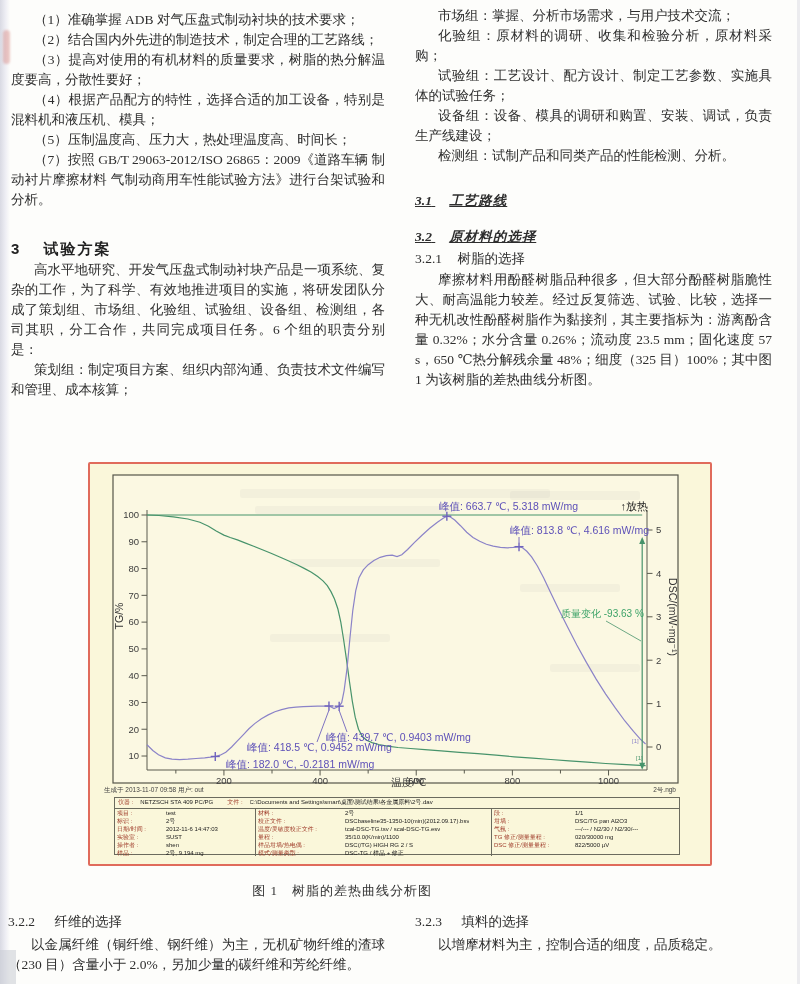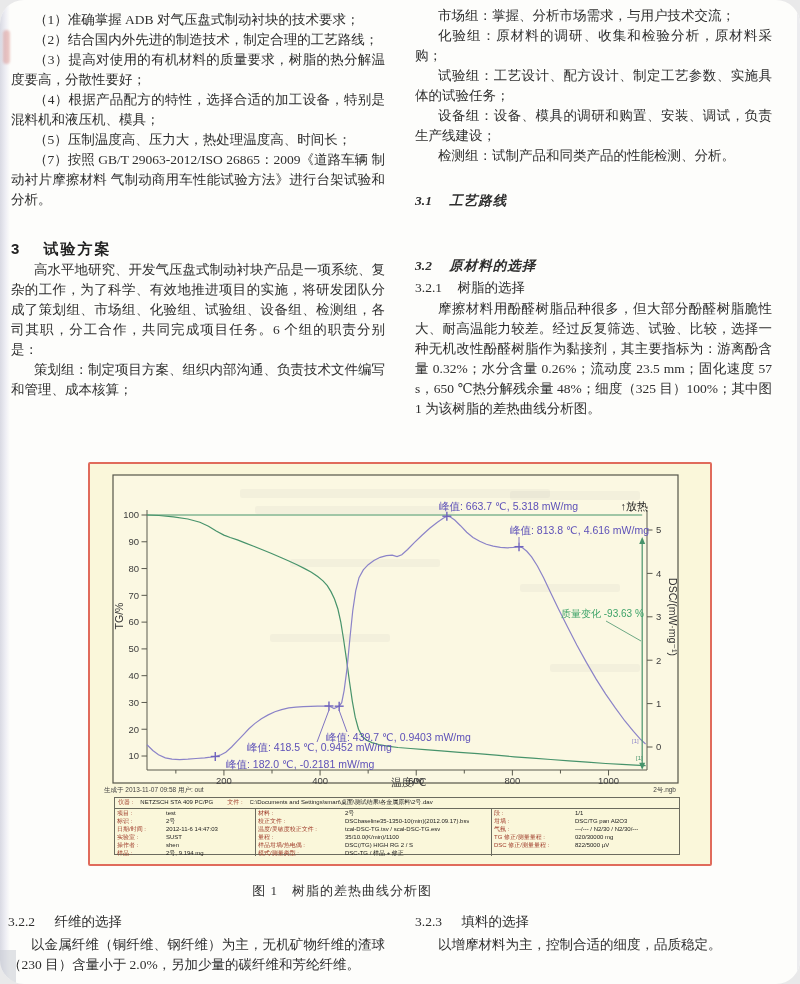--- a/index.html
+++ b/index.html
@@ -1,39 +1,39 @@
 <!DOCTYPE html>
 <html><head>
 <meta charset="utf-8">
 <style>
   html,body{margin:0;padding:0;background:#e9e9ea;}
   #page{position:relative;width:800px;height:984px;background:#fdfdfb;overflow:hidden;
-        font-family:"Liberation Serif","DejaVu Serif",serif;color:#2e2e2e;border-radius:24px;}
+        font-family:"Liberation Serif","DejaVu Serif",serif;color:#2e2e2e;}
   
   .scan-left{position:absolute;left:0;top:0;width:10px;height:100%;
              background:linear-gradient(90deg,#d9dae3,#eeeef4 55%,#fdfdfb);}
   .scan-corner{position:absolute;left:0;bottom:0;width:16px;height:34px;background:#c9ccd4;opacity:.55;}
   .red-streak{position:absolute;left:3px;top:30px;width:7px;height:34px;background:rgba(205,90,80,.32);
               border-radius:4px;filter:blur(1px);}
   .scan-right{position:absolute;right:0;top:0;width:3px;height:100%;background:#ececef;}
 
   
   .col{position:absolute;font-size:13.5px;line-height:20px;text-align:justify;}
   #col-left{left:11px;top:10px;width:374px;}
   #col-right{left:415px;top:6px;width:357px;}
   p.body-par{margin:0;text-indent:1.7em;word-break:break-all;}
   .sec-head{margin:0;font-family:"Liberation Sans","DejaVu Sans",sans-serif;
             font-weight:bold;font-size:15px;line-height:22px;color:#222;}
   .sec-head .num{display:inline-block;}
   .sec-head .ht{margin-left:20px;letter-spacing:2px;}
-  .sub-head{margin:0;font-weight:bold;font-style:italic;font-size:13.5px;line-height:22px;}
+  .sub-head{margin:0;font-weight:bold;font-style:italic;font-size:13.5px;line-height:22px;text-decoration:underline;}
   .sub-head .ht{margin-left:14px;letter-spacing:1px;}
   .sub3-head{margin:0;font-size:13.5px;line-height:22px;}
   .sub3-head .ht{margin-left:12px;}
-  .mt28{margin-top:28px;} .mt24{margin-top:24px;} .mt30{margin-top:43px;}
+  .mt28{margin-top:28px;} .mt24{margin-top:24px;} .mt30{margin-top:14px;}
   .mt8{margin-top:8px;} .mt2{margin-top:2px;}
 
   
   #figure{position:absolute;left:88px;top:462px;width:624px;height:404px;
           background:#faf7da;border:2px solid #e06b5b;border-radius:2px;box-sizing:border-box;}
   #chart-svg{position:absolute;left:0;top:0;}
   .ax{stroke:#5a5a4e;stroke-width:1;fill:none;}
   .tick{font-size:9.5px;font-family:"Liberation Sans","DejaVu Sans",sans-serif;fill:#3d3d3d;}
   .tg{stroke:#47936b;stroke-width:1.2;fill:none;}
   .tgf{fill:#47936b;stroke:none;}

